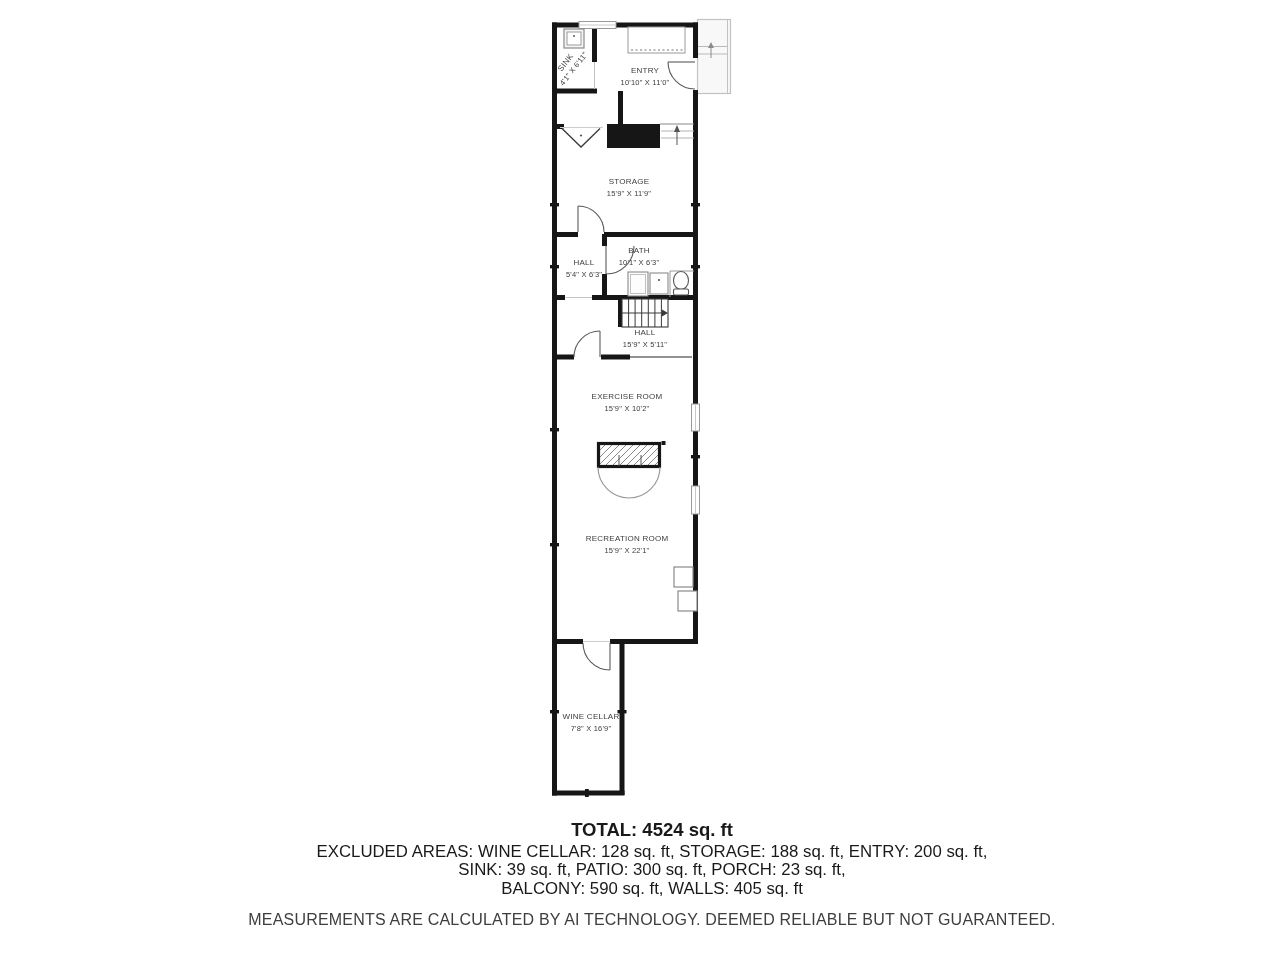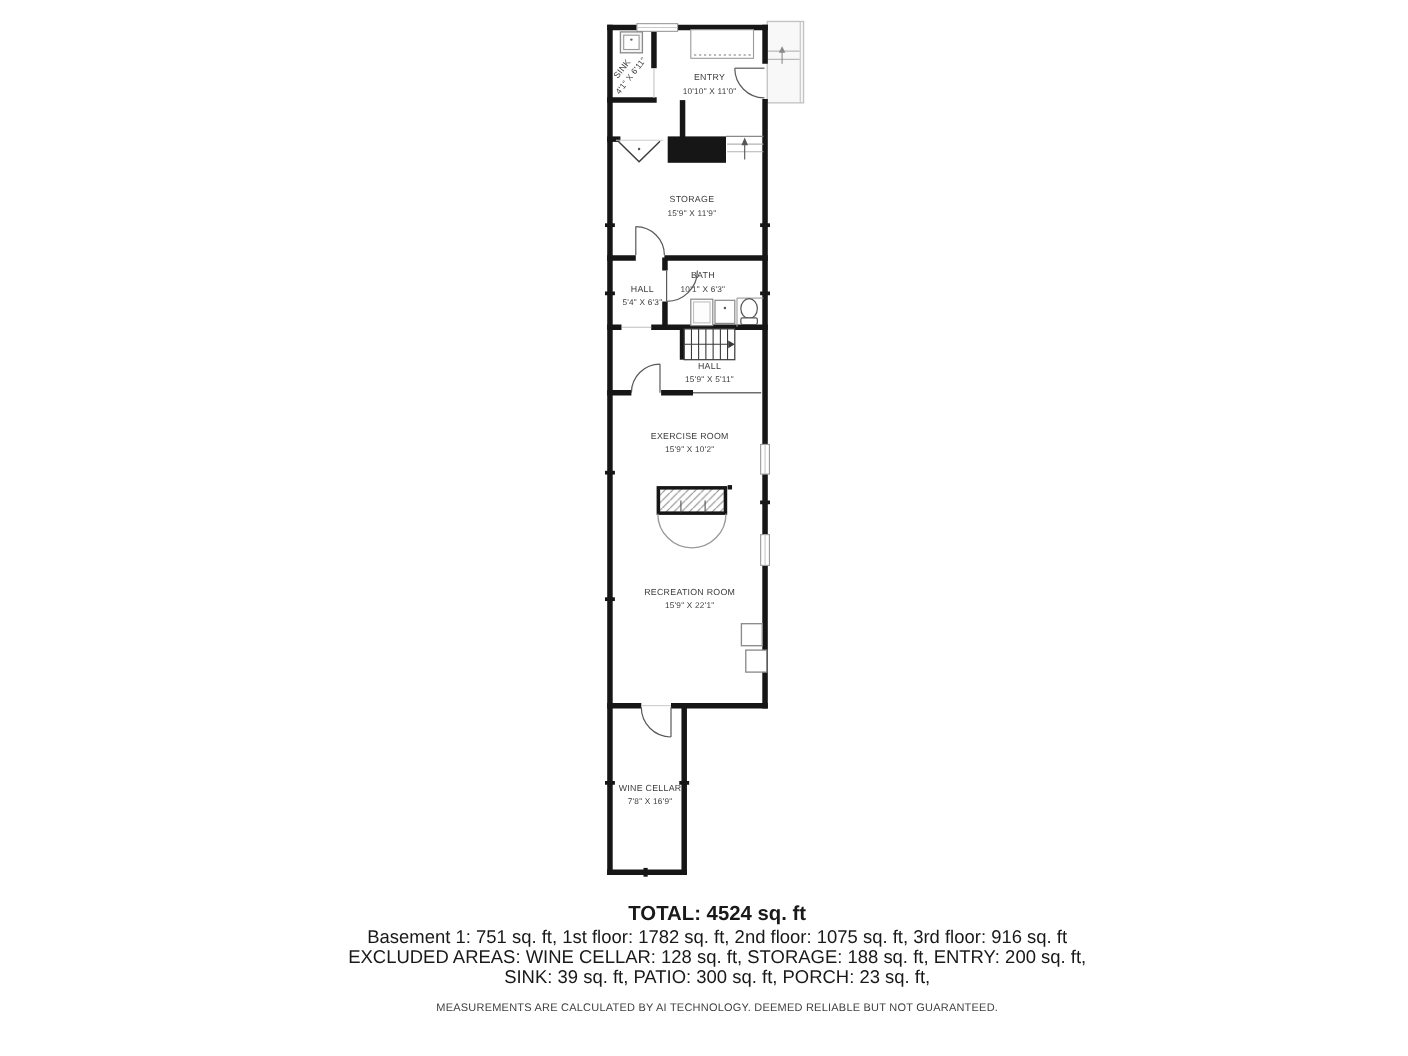--- a/index.html
+++ b/index.html
@@ -6,21 +6,21 @@
   .stage{
     position:relative;width:1280px;height:960px;background:#ffffff;
     font-family:"Liberation Sans", sans-serif;overflow:hidden;
   }
   svg{position:absolute;left:0;top:0;}
   .rname{font-size:8px;fill:#3b3b3b;text-anchor:middle;letter-spacing:.25px;}
   .rdims{font-size:7.5px;fill:#3b3b3b;text-anchor:middle;letter-spacing:.2px;}
   .summary{position:absolute;left:0;right:0;top:819px;text-align:center;color:#191919;padding-left:24px;}
   .summary .total{font-size:18.5px;font-weight:700;margin-bottom:2px;}
   .summary .line{font-size:16.8px;line-height:18.4px;}
-  .summary .disclaimer{font-size:10px;margin-top:13px;color:#3e3e3e;letter-spacing:.2px;}
+  .summary .disclaimer{font-size:16px;margin-top:13px;color:#3e3e3e;letter-spacing:.2px;}
 </style>
 </head>
 <body>
 
 <div class="stage">
 
   <svg width="1280" height="960" viewBox="0 0 1280 960">
 
     <defs>
       <pattern id="hatch" patternUnits="userSpaceOnUse" width="7" height="7">
@@ -221,19 +221,19 @@
     </g>
 
     <g>
       <text class="rname" x="591" y="719">WINE CELLAR</text>
       <text class="rdims" x="591" y="731">7'8" X 16'9"</text>
     </g>
   </svg>
 
   <div class="summary">
     <div class="total">TOTAL: 4524 sq. ft</div>
-    <div class="line">Basement 1: 751 sq. ft, 1st floor: 1782 sq. ft, 2nd floor: 1075 sq. ft, 3rd floor: 916 sq. ft</div>
     <div class="line">EXCLUDED AREAS: WINE CELLAR: 128 sq. ft, STORAGE: 188 sq. ft, ENTRY: 200 sq. ft,</div>
     <div class="line">SINK: 39 sq. ft, PATIO: 300 sq. ft, PORCH: 23 sq. ft,</div>
+    <div class="line">BALCONY: 590 sq. ft, WALLS: 405 sq. ft</div>
     <div class="disclaimer">MEASUREMENTS ARE CALCULATED BY AI TECHNOLOGY. DEEMED RELIABLE BUT NOT GUARANTEED.</div>
   </div>
 
 </div>
 
 </body></html>

